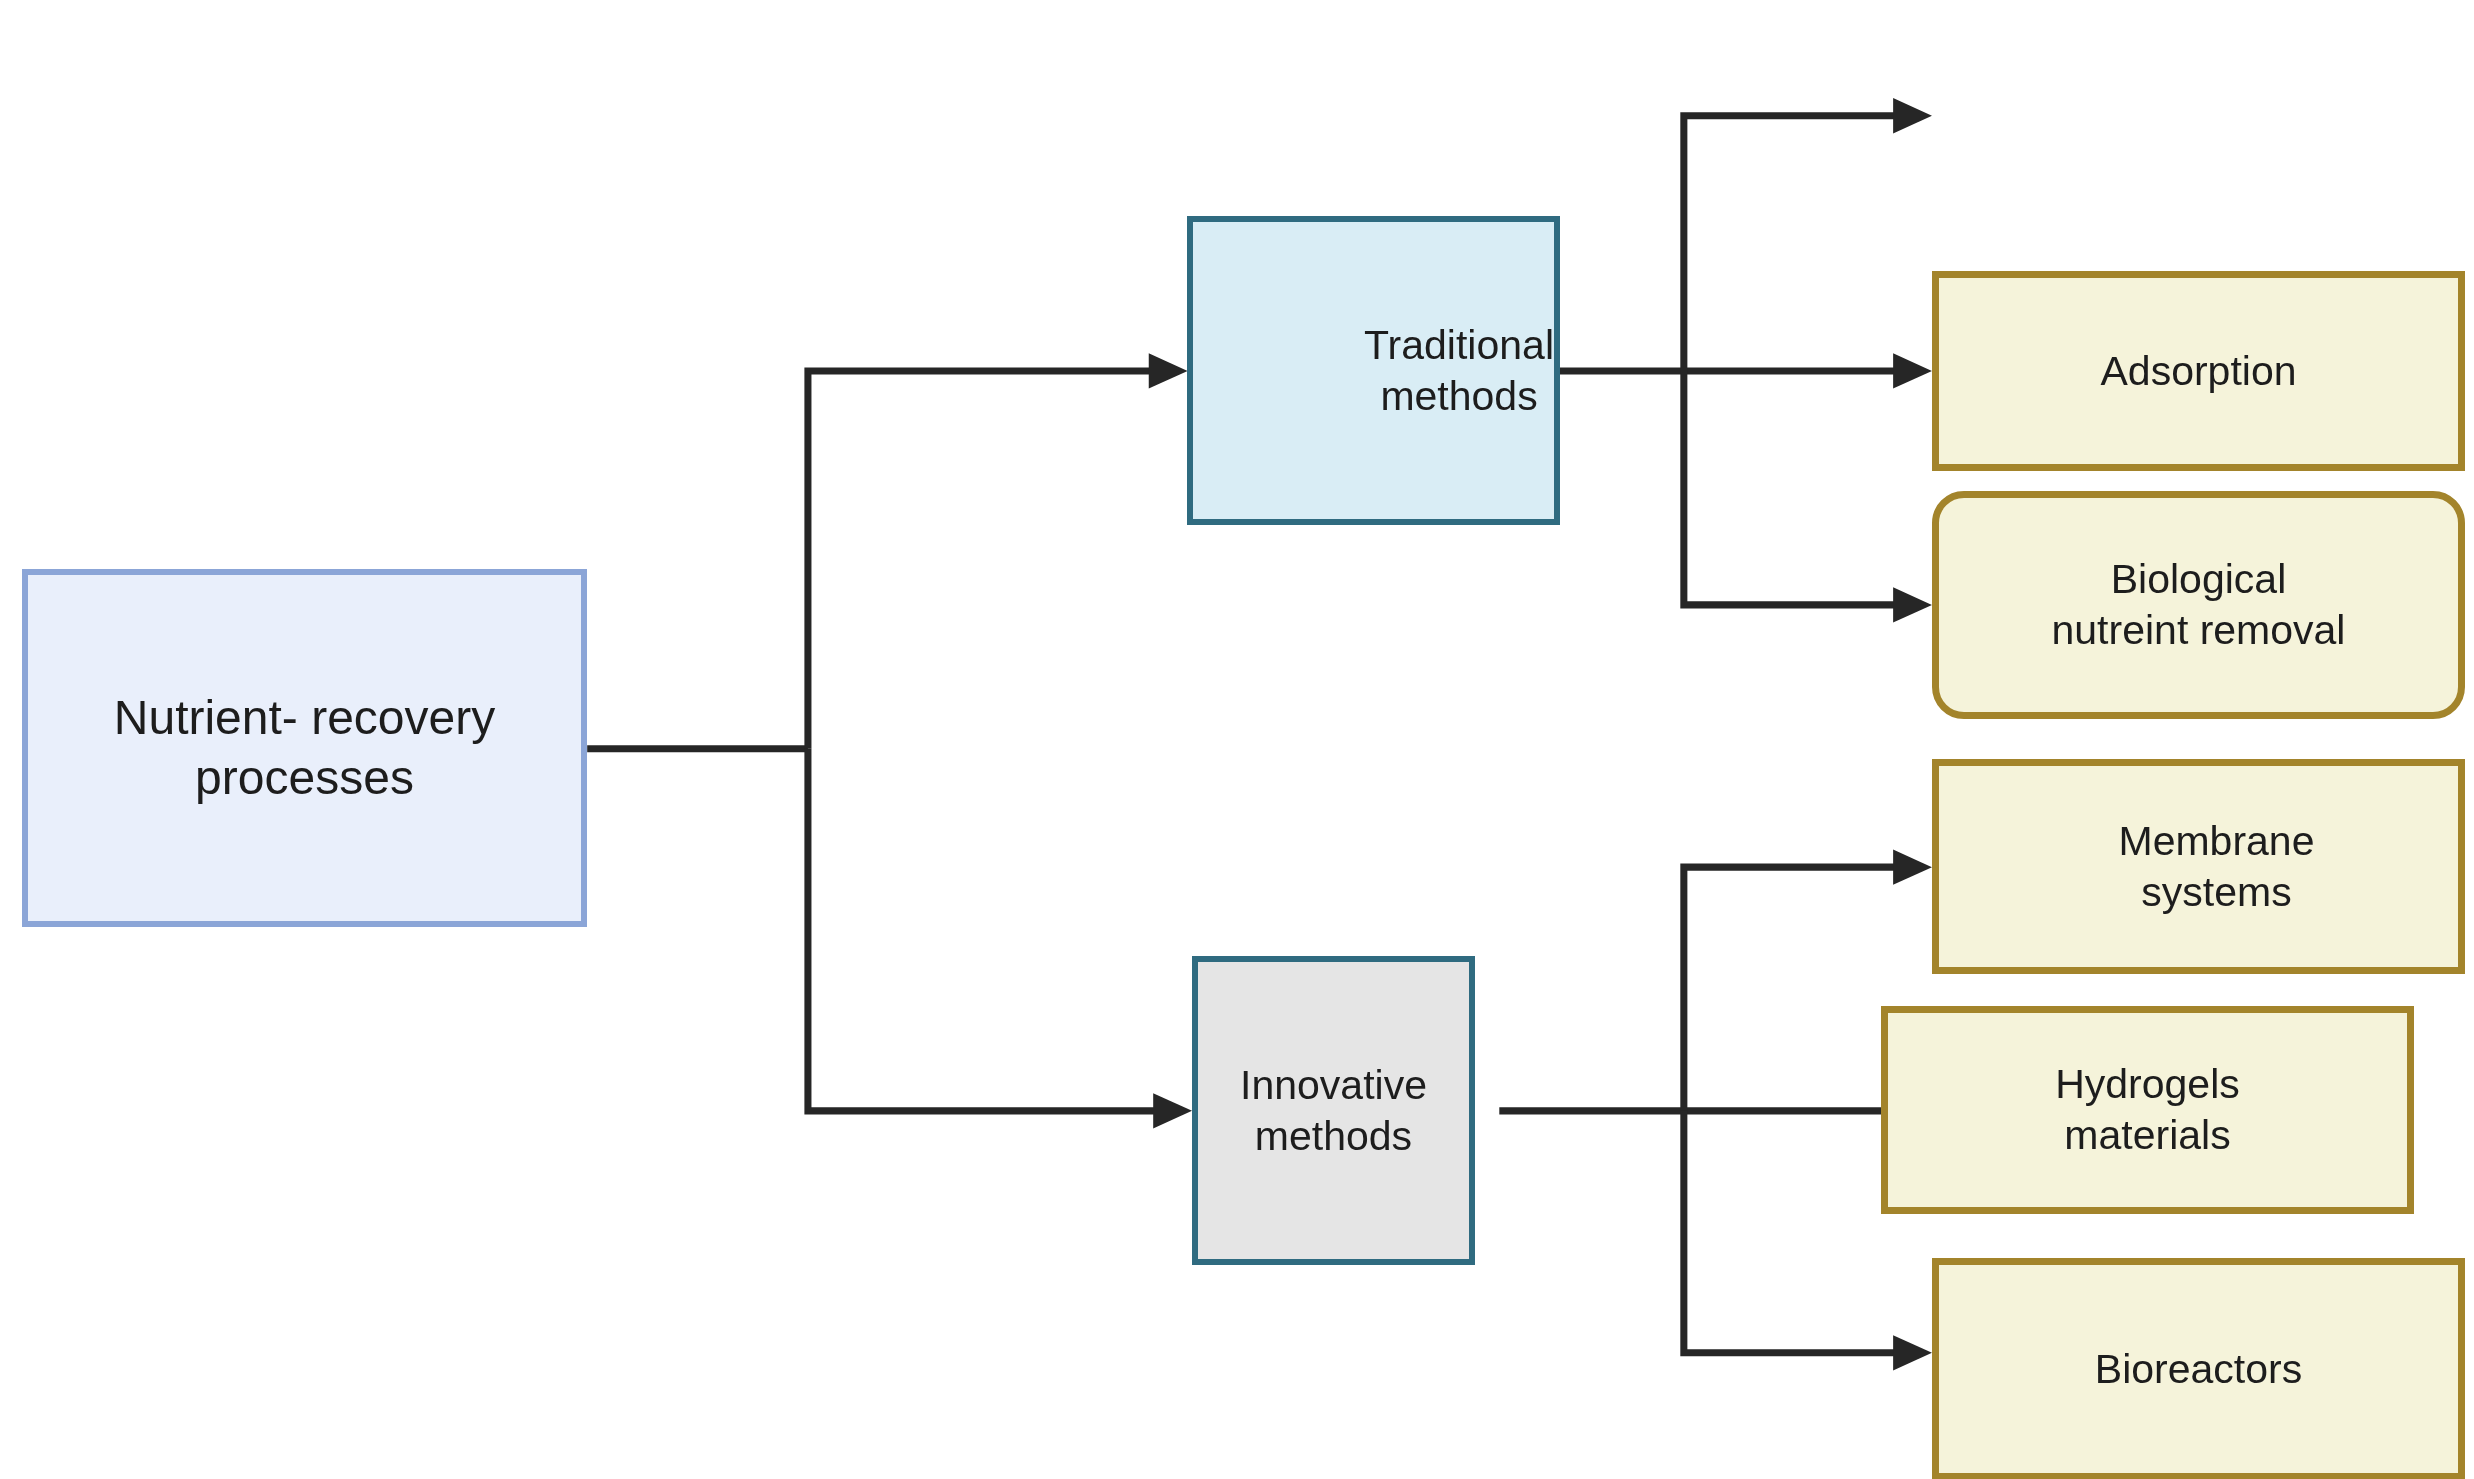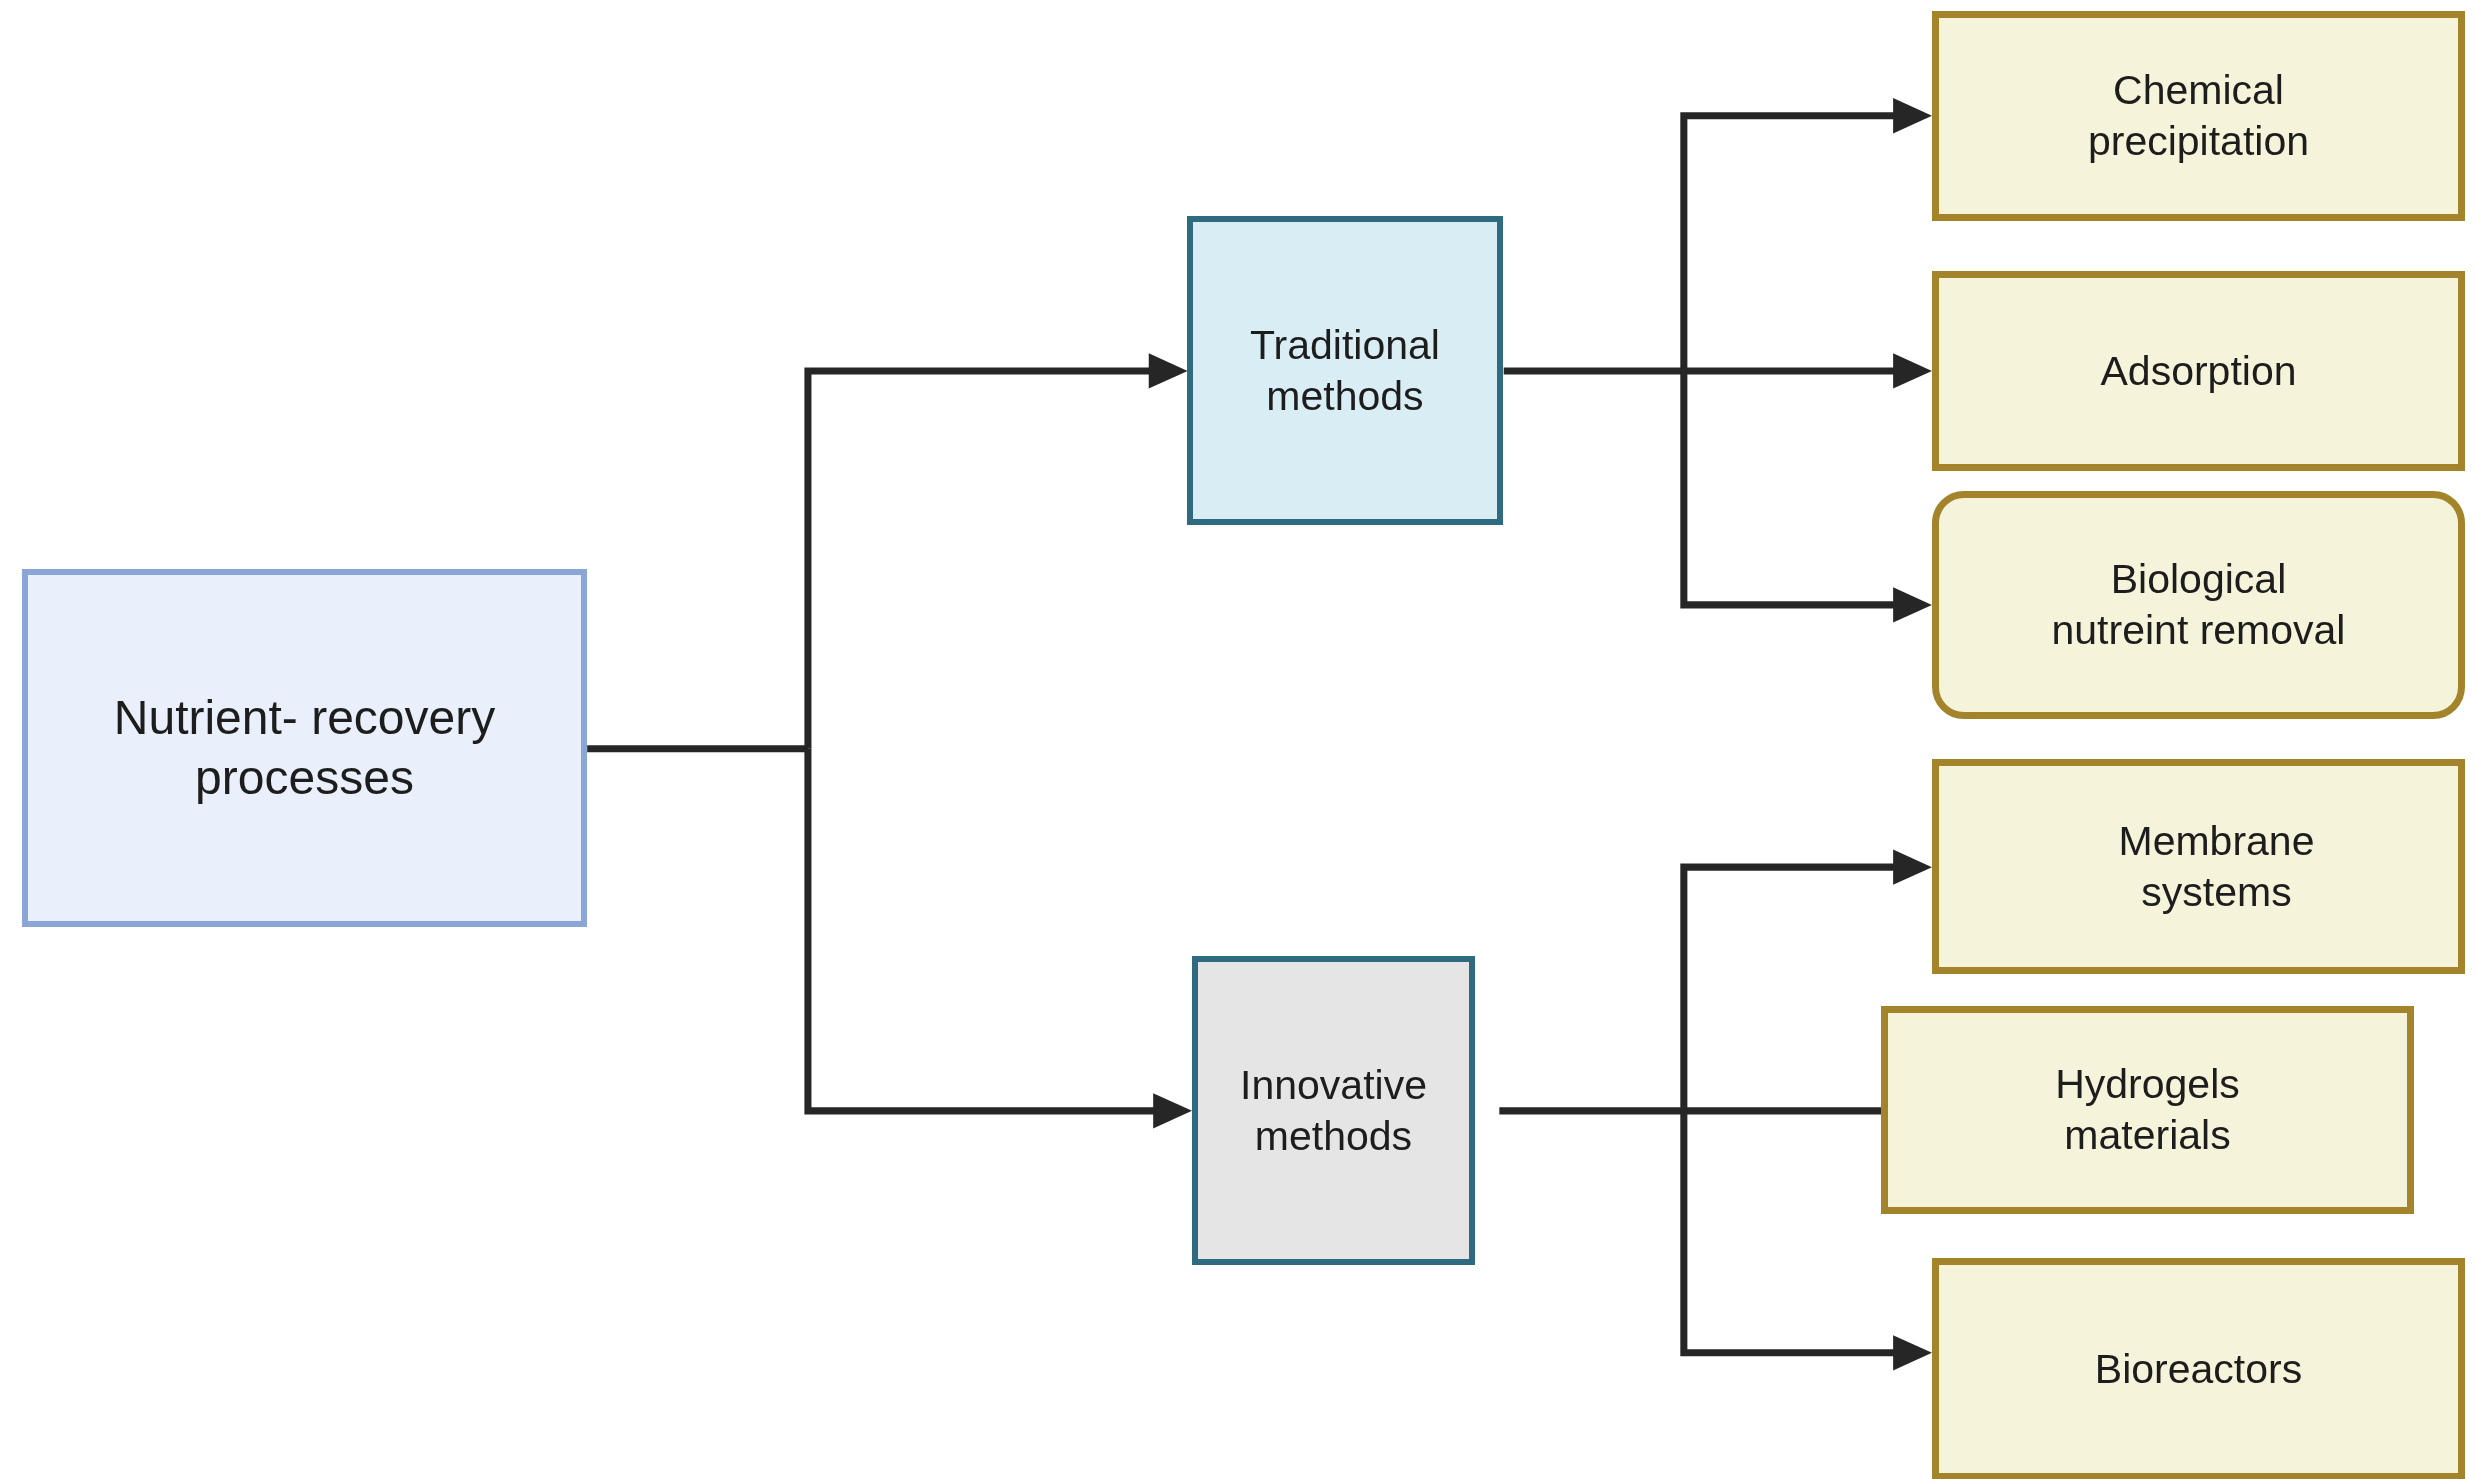--- a/index.html
+++ b/index.html
@@ -88,34 +88,30 @@
     <polygon points="2188,982 2144,962 2144,1002"></polygon>
     <polygon points="2188,1258 2144,1238 2144,1278"></polygon>
     <polygon points="2188,1532 2144,1512 2144,1552"></polygon>
   </svg>
 
   <div class="node root" style="left: 22px; top: 569px; width: 565px; height: 358px; background: rgb(233, 239, 251); border-color: rgb(139, 165, 215);">
     <span>Nutrient- recovery
 processes</span>
   </div>
 
-  <div class="node branch" style="left: 1187px; top: 216px; width: 316px; height: 309px; background: rgb(217, 237, 245); border-color: rgb(47, 107, 128);">
+  <div class="node branch" style="left: 1187px; top: 216px; width: 373px; height: 309px; background: rgb(217, 237, 245); border-color: rgb(47, 107, 128); justify-content: flex-end;">
     <span>Traditional
 methods</span>
   </div>
 
   <div class="node branch" style="left: 1192px; top: 956px; width: 283px; height: 309px; background: #e5e5e5; border-color: rgb(47, 107, 128);">
     <span>Innovative
 methods</span>
   </div>
 
-  <div class="node leaf" style="left: 1932px; top: 10.6px; width: 533px; height: 210px; background: rgb(245, 243, 218); border-color: rgb(163, 132, 43);">
-    <span>Chemical
-precipitation</span>
-  </div>
 
   <div class="node leaf" style="left: 1932px; top: 271px; width: 533px; height: 200px; background: rgb(245, 243, 218); border-color: rgb(163, 132, 43);">
     <span>Adsorption</span>
   </div>
 
   <div class="node leaf" style="left: 1932px; top: 491px; width: 533px; height: 228px; background: rgb(245, 243, 218); border-color: rgb(163, 132, 43); border-radius: 32px;">
     <span>Biological
 nutreint removal</span>
   </div>
 

